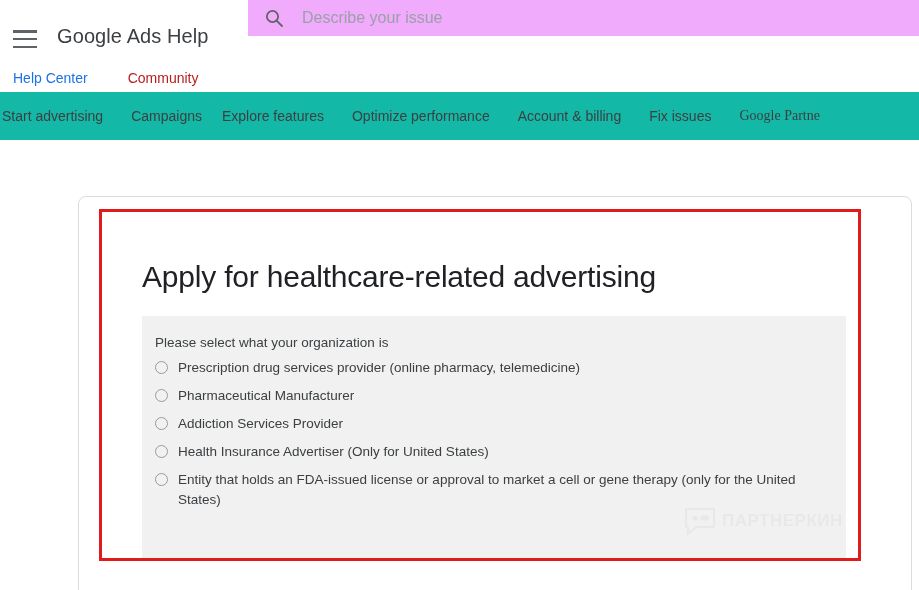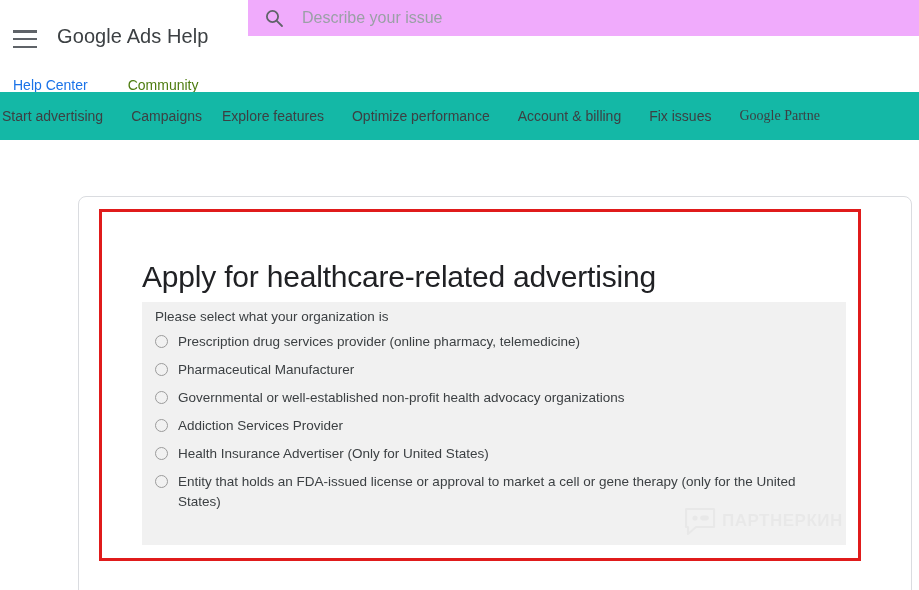--- a/index.html
+++ b/index.html
@@ -47,29 +47,29 @@
   .search-input {
     border: 0; outline: 0; background: transparent;
     font-family: "Liberation Sans", sans-serif;
     font-size: 16px; color: #3c4043;
     width: 560px; height: 24px; padding: 0;
   }
   .search-input::placeholder { color: #9aa0a6; opacity: 1; }
 
   
   .tabs {
-    position: absolute; top: 65px; left: 0;
+    position: absolute; top: 58px; left: 0;
     width: 919px; height: 50px;
     background: #ffffff;
     display: flex; align-items: flex-start;
     border-bottom: 1px solid #e8eaed;
   }
   .tab {
     position: relative;
-    font-size: 14px; color: #4d7c0f;
+    font-size: 14px; color: #b91c1c;
     padding: 12px 0 0 0;
     margin-right: 0;
     cursor: pointer; white-space: nowrap;
   }
   .tab-0 { margin-left: 13px; }
   .tab-1 { margin-left: 40px; }
   .tab-2 { margin-left: 39px; }
   .tab.active { color: #1a73e8; font-weight: normal; }
   .tab.active::after {
     content: ""; position: absolute;
@@ -118,24 +118,24 @@
     position: absolute;
     left: 142px; top: 260px;
     font-size: 30px; color: #202124;
     letter-spacing: -0.2px;
     white-space: nowrap;
   }
 
   
   .form-panel {
     position: absolute;
-    left: 142px; top: 302px;
+    left: 142px; top: 316px;
     width: 704px; height: 243px;
     background: #f1f1f1;
-    padding: 0 0 0 13px;
+    padding: 12px 0 0 13px;
   }
   .form-prompt {
     font-size: 13.5px; color: #3c4043;
     margin: 7px 0 8px 0;
   }
   .option {
     display: flex; align-items: flex-start;
     margin-bottom: 8px; cursor: pointer;
   }
   .option:last-child { margin-bottom: 0; }
@@ -215,24 +215,20 @@
   <div class="option">
     <div class="radio"></div>
     <div class="option-label">Prescription drug services provider (online pharmacy, telemedicine)</div>
   </div>
 
   <div class="option">
     <div class="radio"></div>
     <div class="option-label">Pharmaceutical Manufacturer</div>
   </div>
 
-  <div class="option">
-    <div class="radio"></div>
-    <div class="option-label">Governmental or well-established non-profit health advocacy organizations</div>
-  </div>
 
   <div class="option">
     <div class="radio"></div>
     <div class="option-label">Addiction Services Provider</div>
   </div>
 
   <div class="option">
     <div class="radio"></div>
     <div class="option-label">Health Insurance Advertiser (Only for United States)</div>
   </div>

